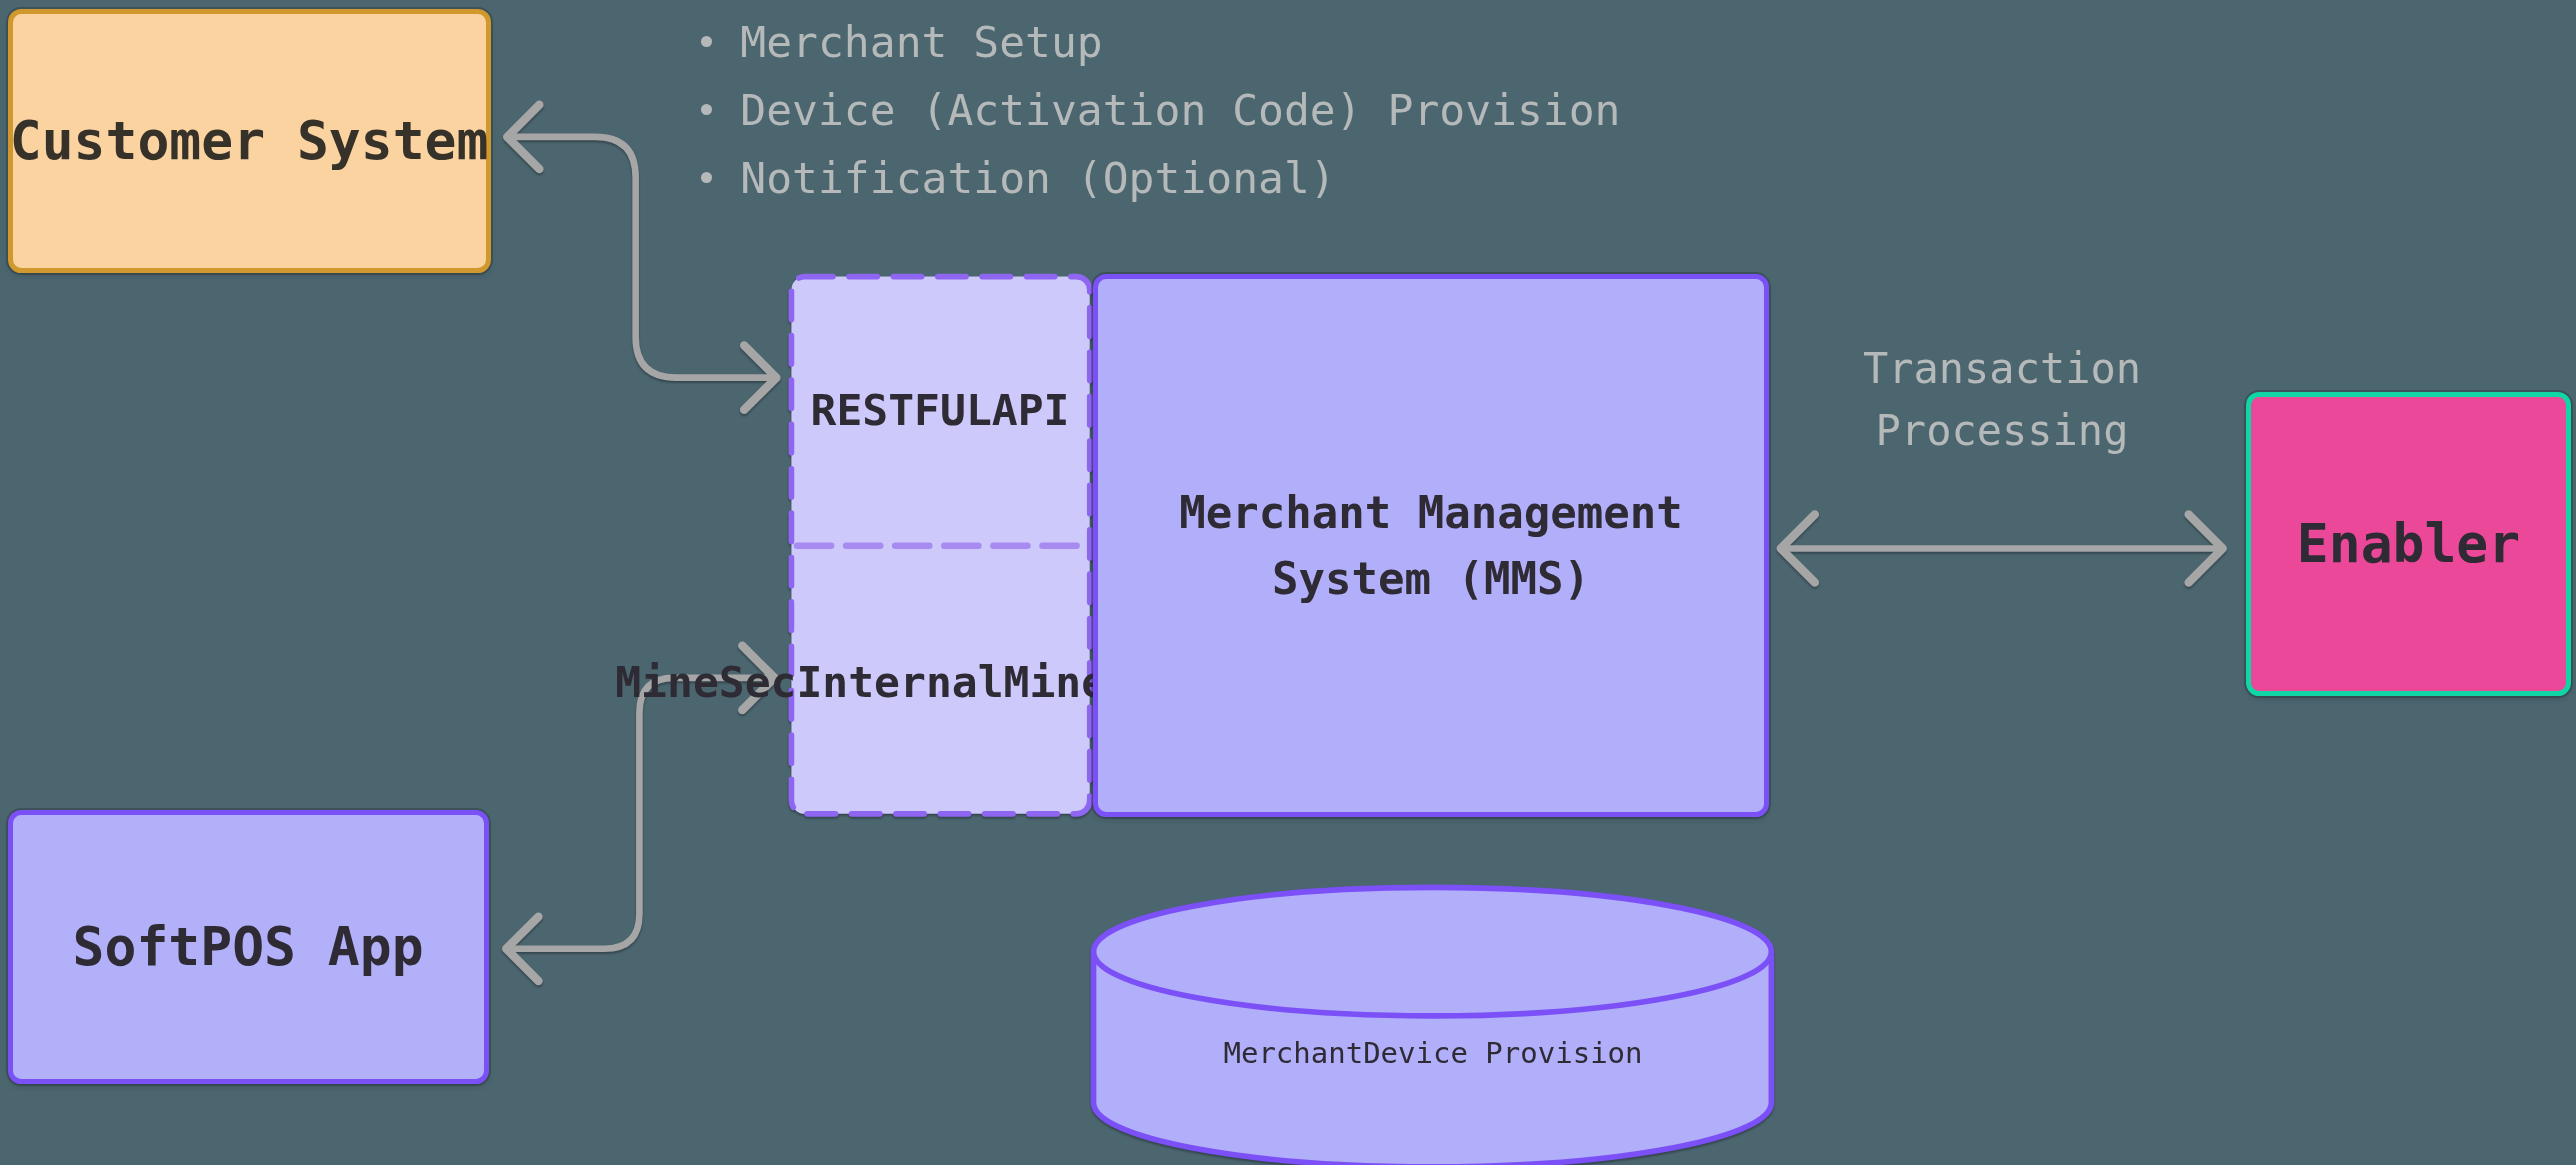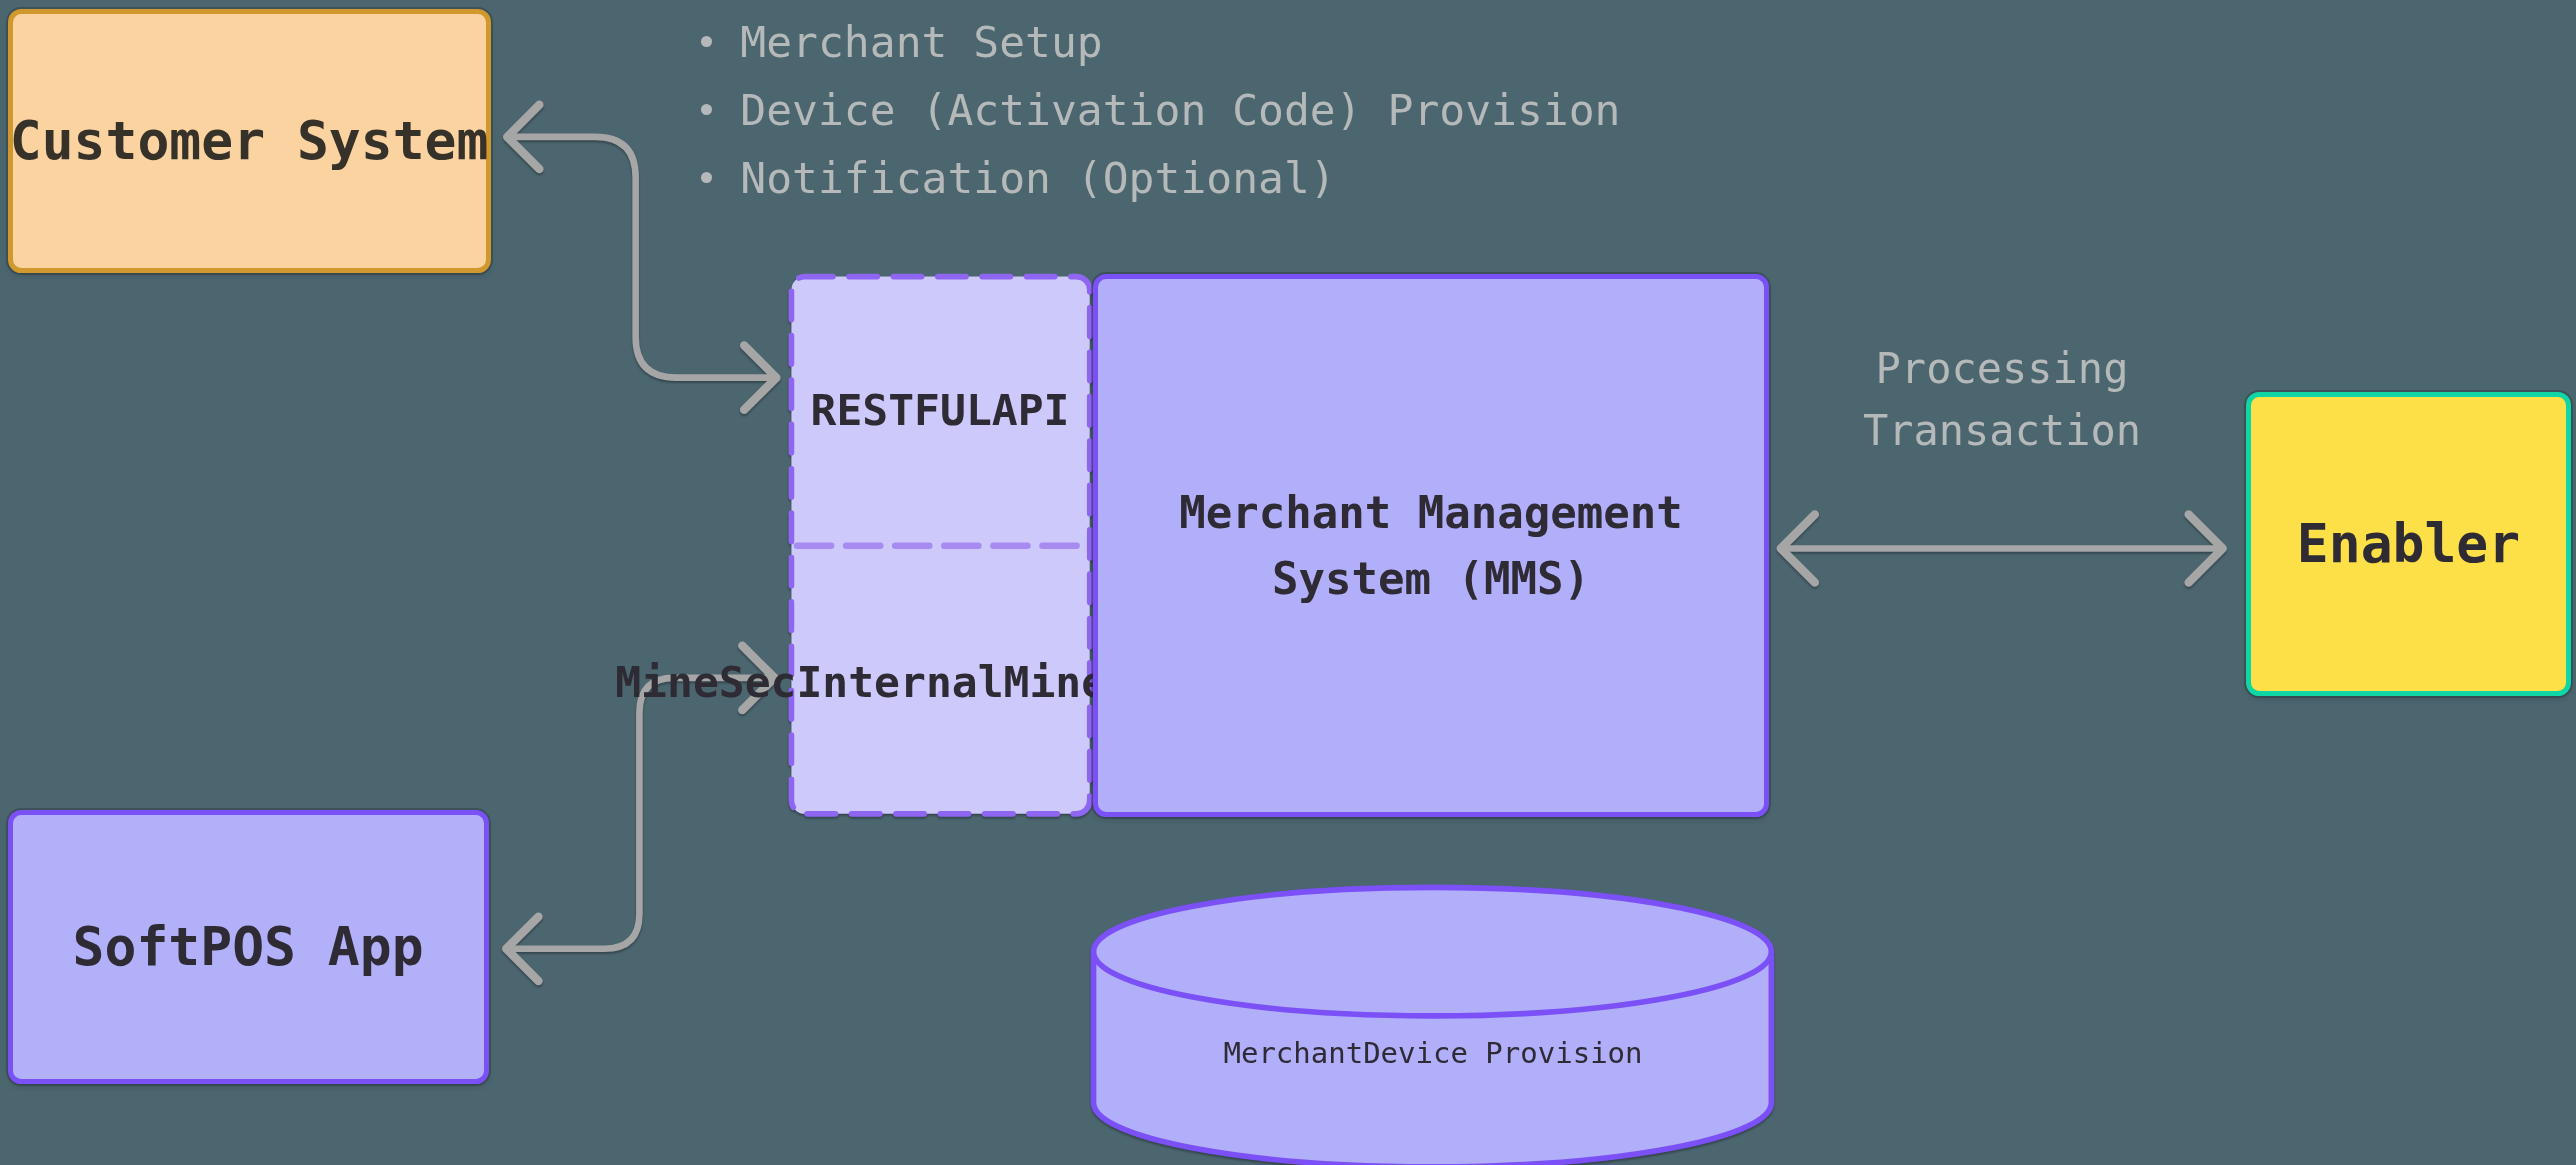--- a/index.html
+++ b/index.html
@@ -26,21 +26,21 @@
     font-weight:bold;
     line-height:64px;
     color:#2E2B35;
     white-space:nowrap;
   }
   .customer{left:7.6px;top:9.4px;width:483px;height:264px;background:#FAD3A0;border:5.7px solid #D1982D;}
   .customer .lbl{color:#363129;}
   .softpos{left:7.6px;top:810px;width:481px;height:274px;background:#B3B0FA;border:5.7px solid #7B50F7;justify-content:center;}
   .mms{left:1093px;top:274px;width:676px;height:543px;background:#B1AEFA;border:5.7px solid #7B50F7;}
   .mms .lbl{font-size:44px;line-height:66px;}
-  .enabler{left:2246px;top:392px;width:325px;height:304px;background:#fde047;border:5.7px solid #10D5A5;}
+  .enabler{left:2246px;top:392px;width:325px;height:304px;background:#ec4899;border:5.7px solid #10D5A5;}
   .ghost{ 
     position:absolute;display:flex;flex-direction:row;align-items:center;justify-content:center;
     text-align:center;background:transparent;border:none;box-shadow:none;
   }
   .ghost .lbl{font-size:43px;font-weight:bold;line-height:64px;color:#2E2B35;white-space:nowrap;}
   .restful-text{left:788px;top:274px;width:304px;height:272px;}
   .minesec-text{left:748px;top:546px;width:304px;height:271px;}
   .cyl-text{left:1093px;top:1014px;width:680px;}
   .cyl-text .lbl{font-size:29px;font-weight:normal;line-height:49px;color:#2E2B35;margin-top:15px;}
 
@@ -123,22 +123,22 @@
     <div class="lbl">Internal</div>
     <div class="lbl">MineSec</div>
   </div>
 
   <div class="node mms">
     <div class="lbl">Merchant Management</div>
     <div class="lbl">System (MMS)</div>
   </div>
 
   <div class="txn-label">
+    <div>Transaction</div>
     <div>Processing</div>
-    <div>Transaction</div>
   </div>
 
   <div class="node enabler">
     <div class="lbl">Enabler</div>
   </div>
 
   <div class="node softpos">
     <div class="lbl">SoftPOS App</div>
   </div>
 

